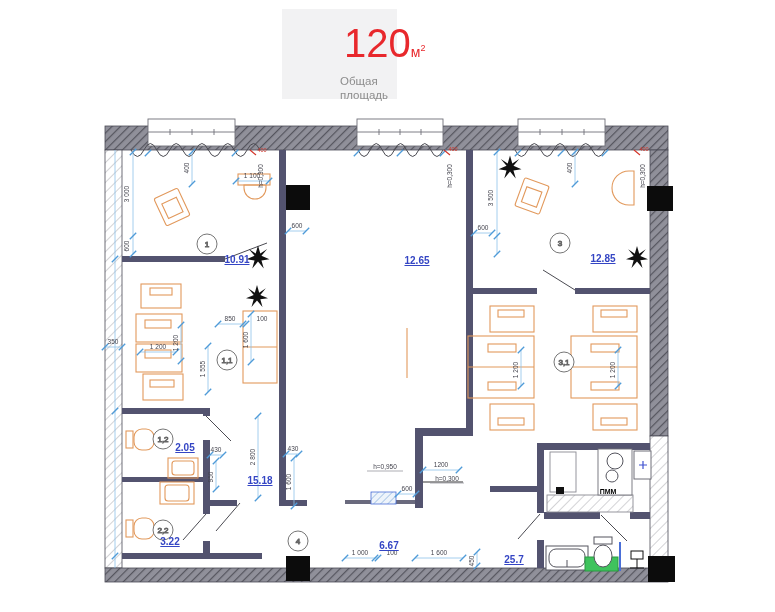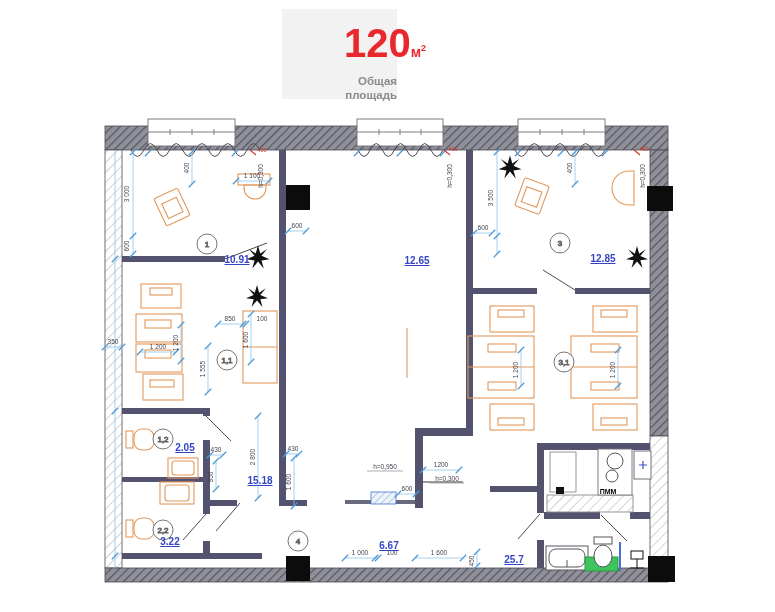--- a/index.html
+++ b/index.html
@@ -1,21 +1,21 @@
 <!DOCTYPE html>
 <html><head>
 <meta charset="utf-8">
 <style>
   html,body{margin:0;padding:0;background:#fff;font-family:"Liberation Sans",sans-serif;}
   #stage{position:relative;width:775px;height:612px;background:#fff;overflow:hidden;}
-  #hdr{position:absolute;left:282px;top:9px;width:115px;height:90px;background:#f2f2f3;font-weight:bold;}
+  #hdr{position:absolute;left:282px;top:9px;width:115px;height:90px;background:#f2f2f3;}
   #hdr .big{white-space:nowrap;margin:14px 0 0 62px;color:#e8282c;font-size:40px;line-height:40px;}
   #hdr .big .unit{font-size:14px;}
   #hdr .big sup{font-size:9px;vertical-align:6px;}
-  #hdr .cap{margin:2px 0 0 58px;color:#8c8c8c;font-size:11.5px;line-height:14px;text-align:right;}
+  #hdr .cap{margin:2px 0 0 58px;color:#8c8c8c;font-size:11.5px;line-height:14px;}
   svg{position:absolute;left:0;top:0;}
   text{font-family:"Liberation Sans",sans-serif;}
   .dim{font-size:6.5px;fill:#44444e;text-anchor:middle;}
   .red400{font-size:5.5px;fill:#d4372c;text-anchor:middle;}
   .area{font-size:10px;font-weight:bold;fill:#3445c4;text-anchor:middle;text-decoration:underline;}
   .rn{font-size:8px;fill:#333;text-anchor:middle;}
   .pmm{font-size:7px;font-weight:bold;fill:#000;text-anchor:middle;}
 </style>
 </head>
 <body>

